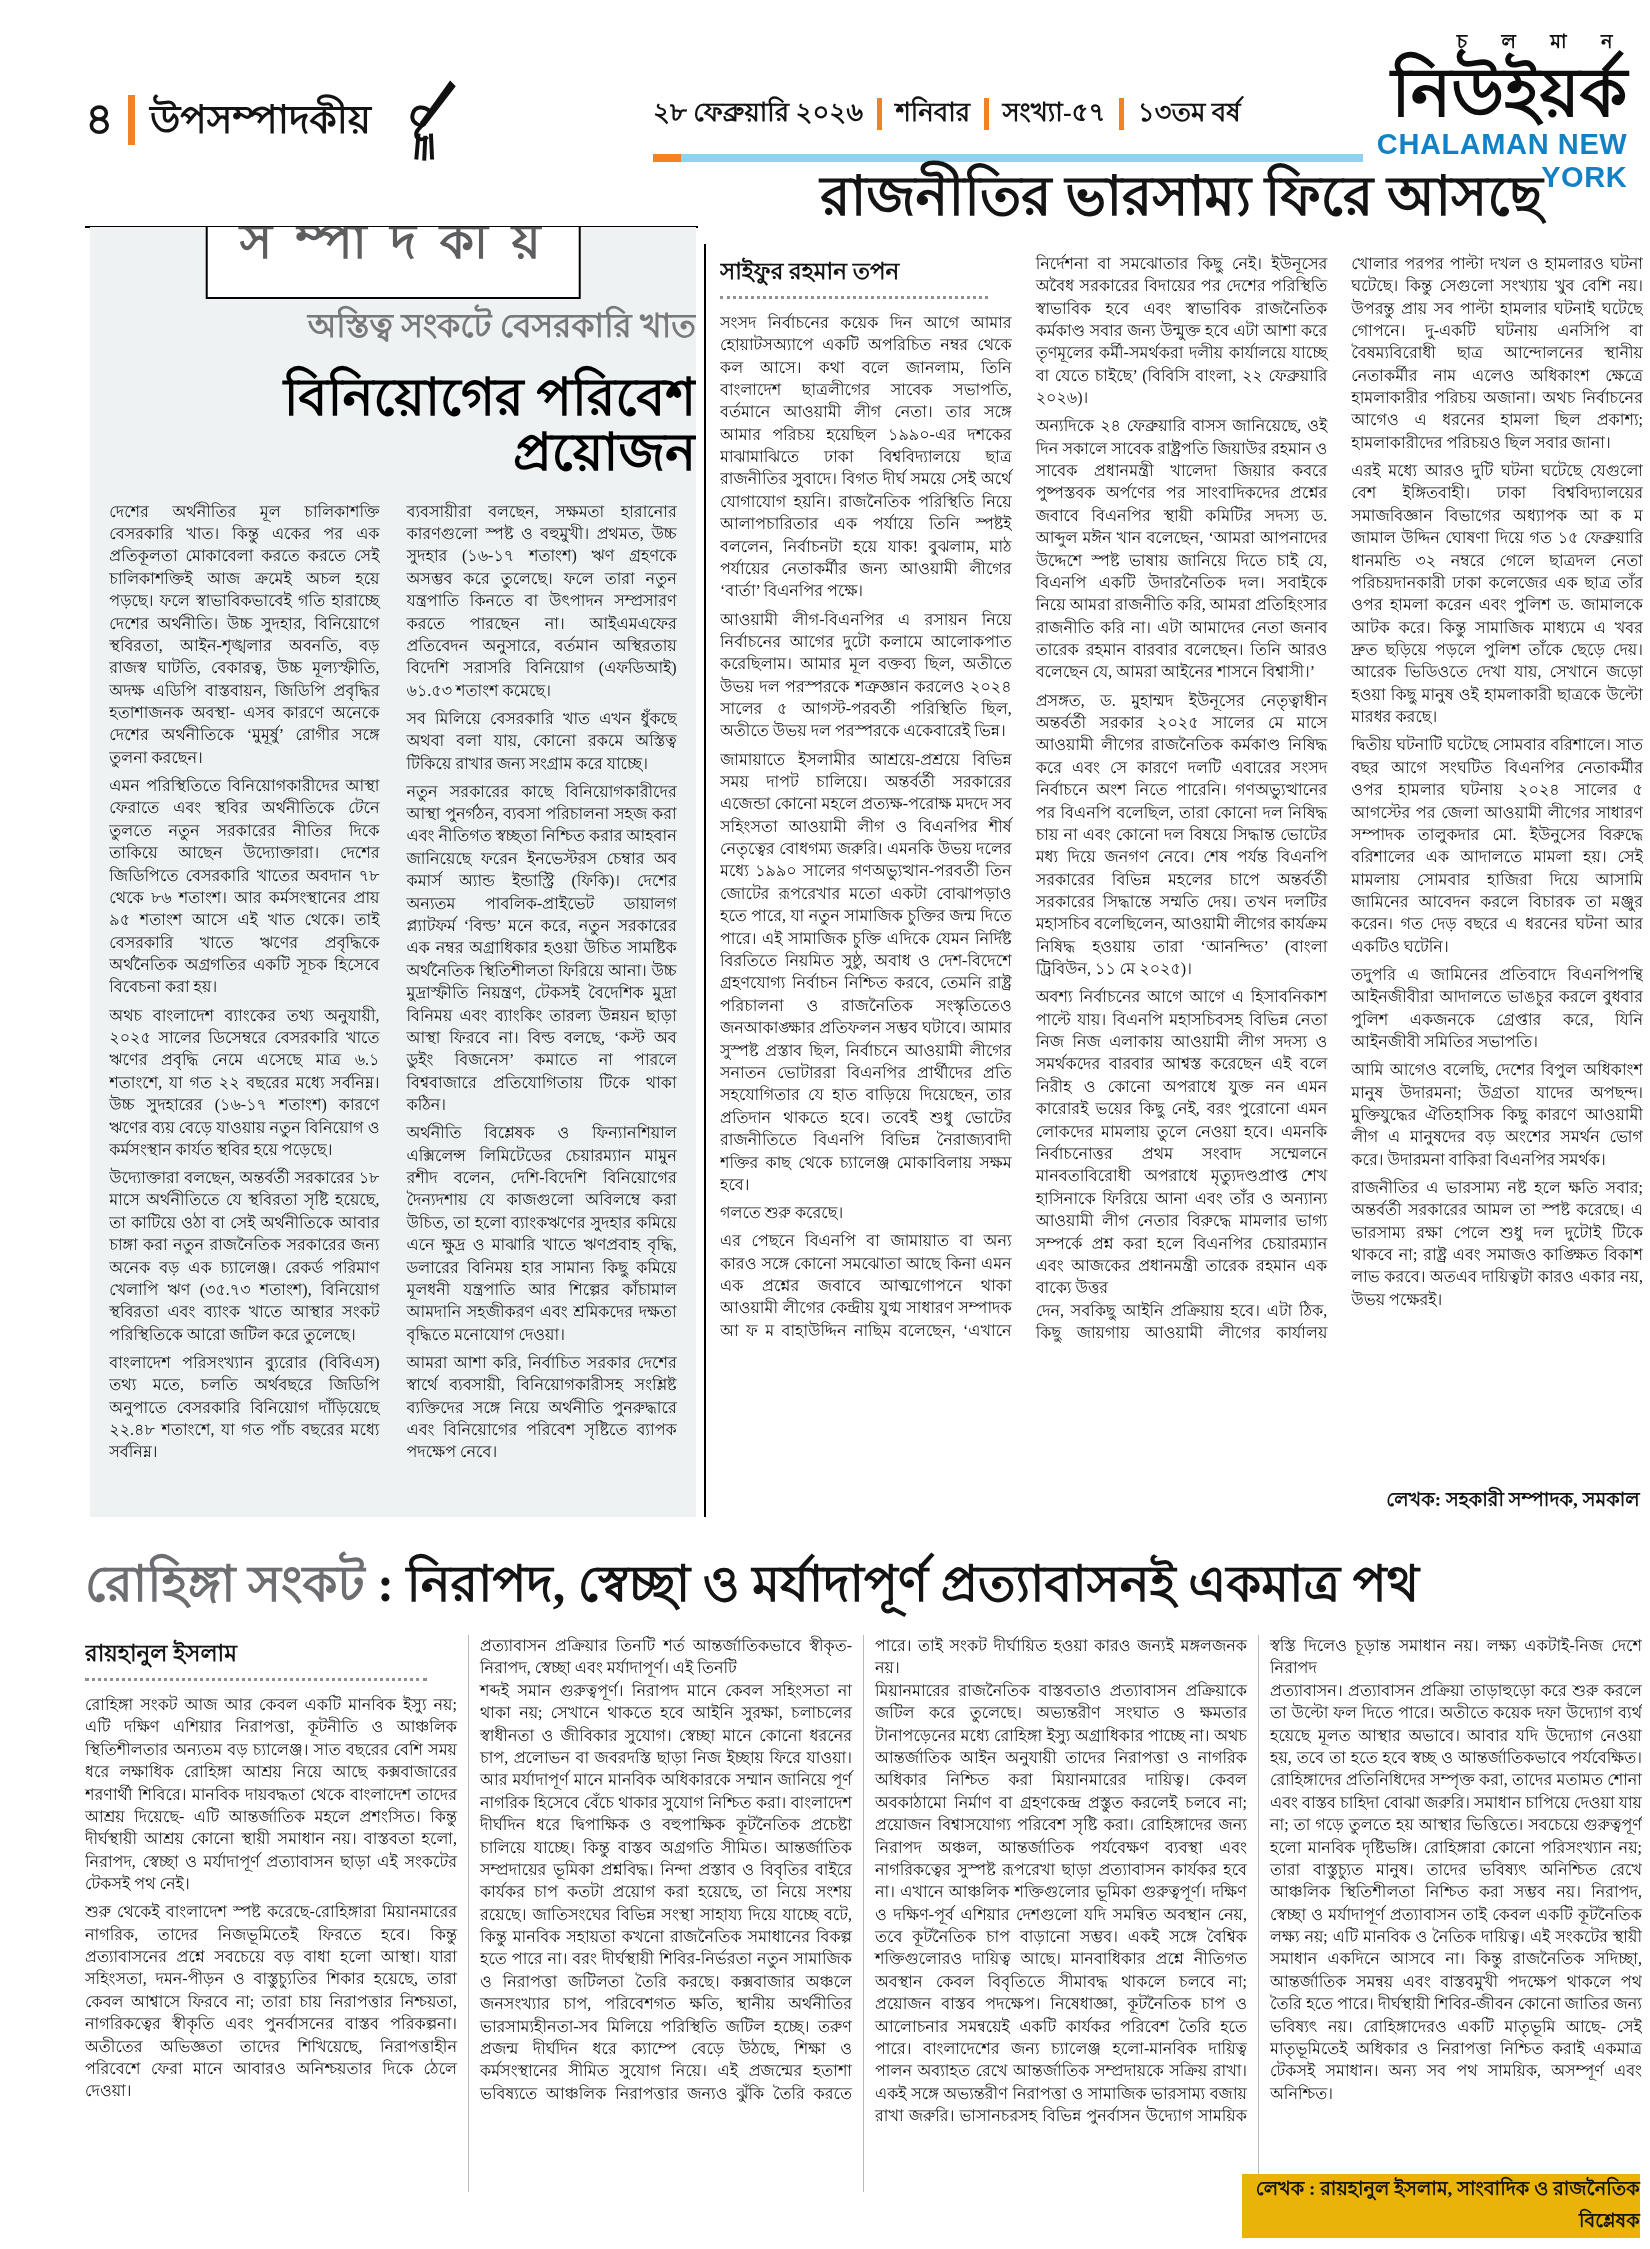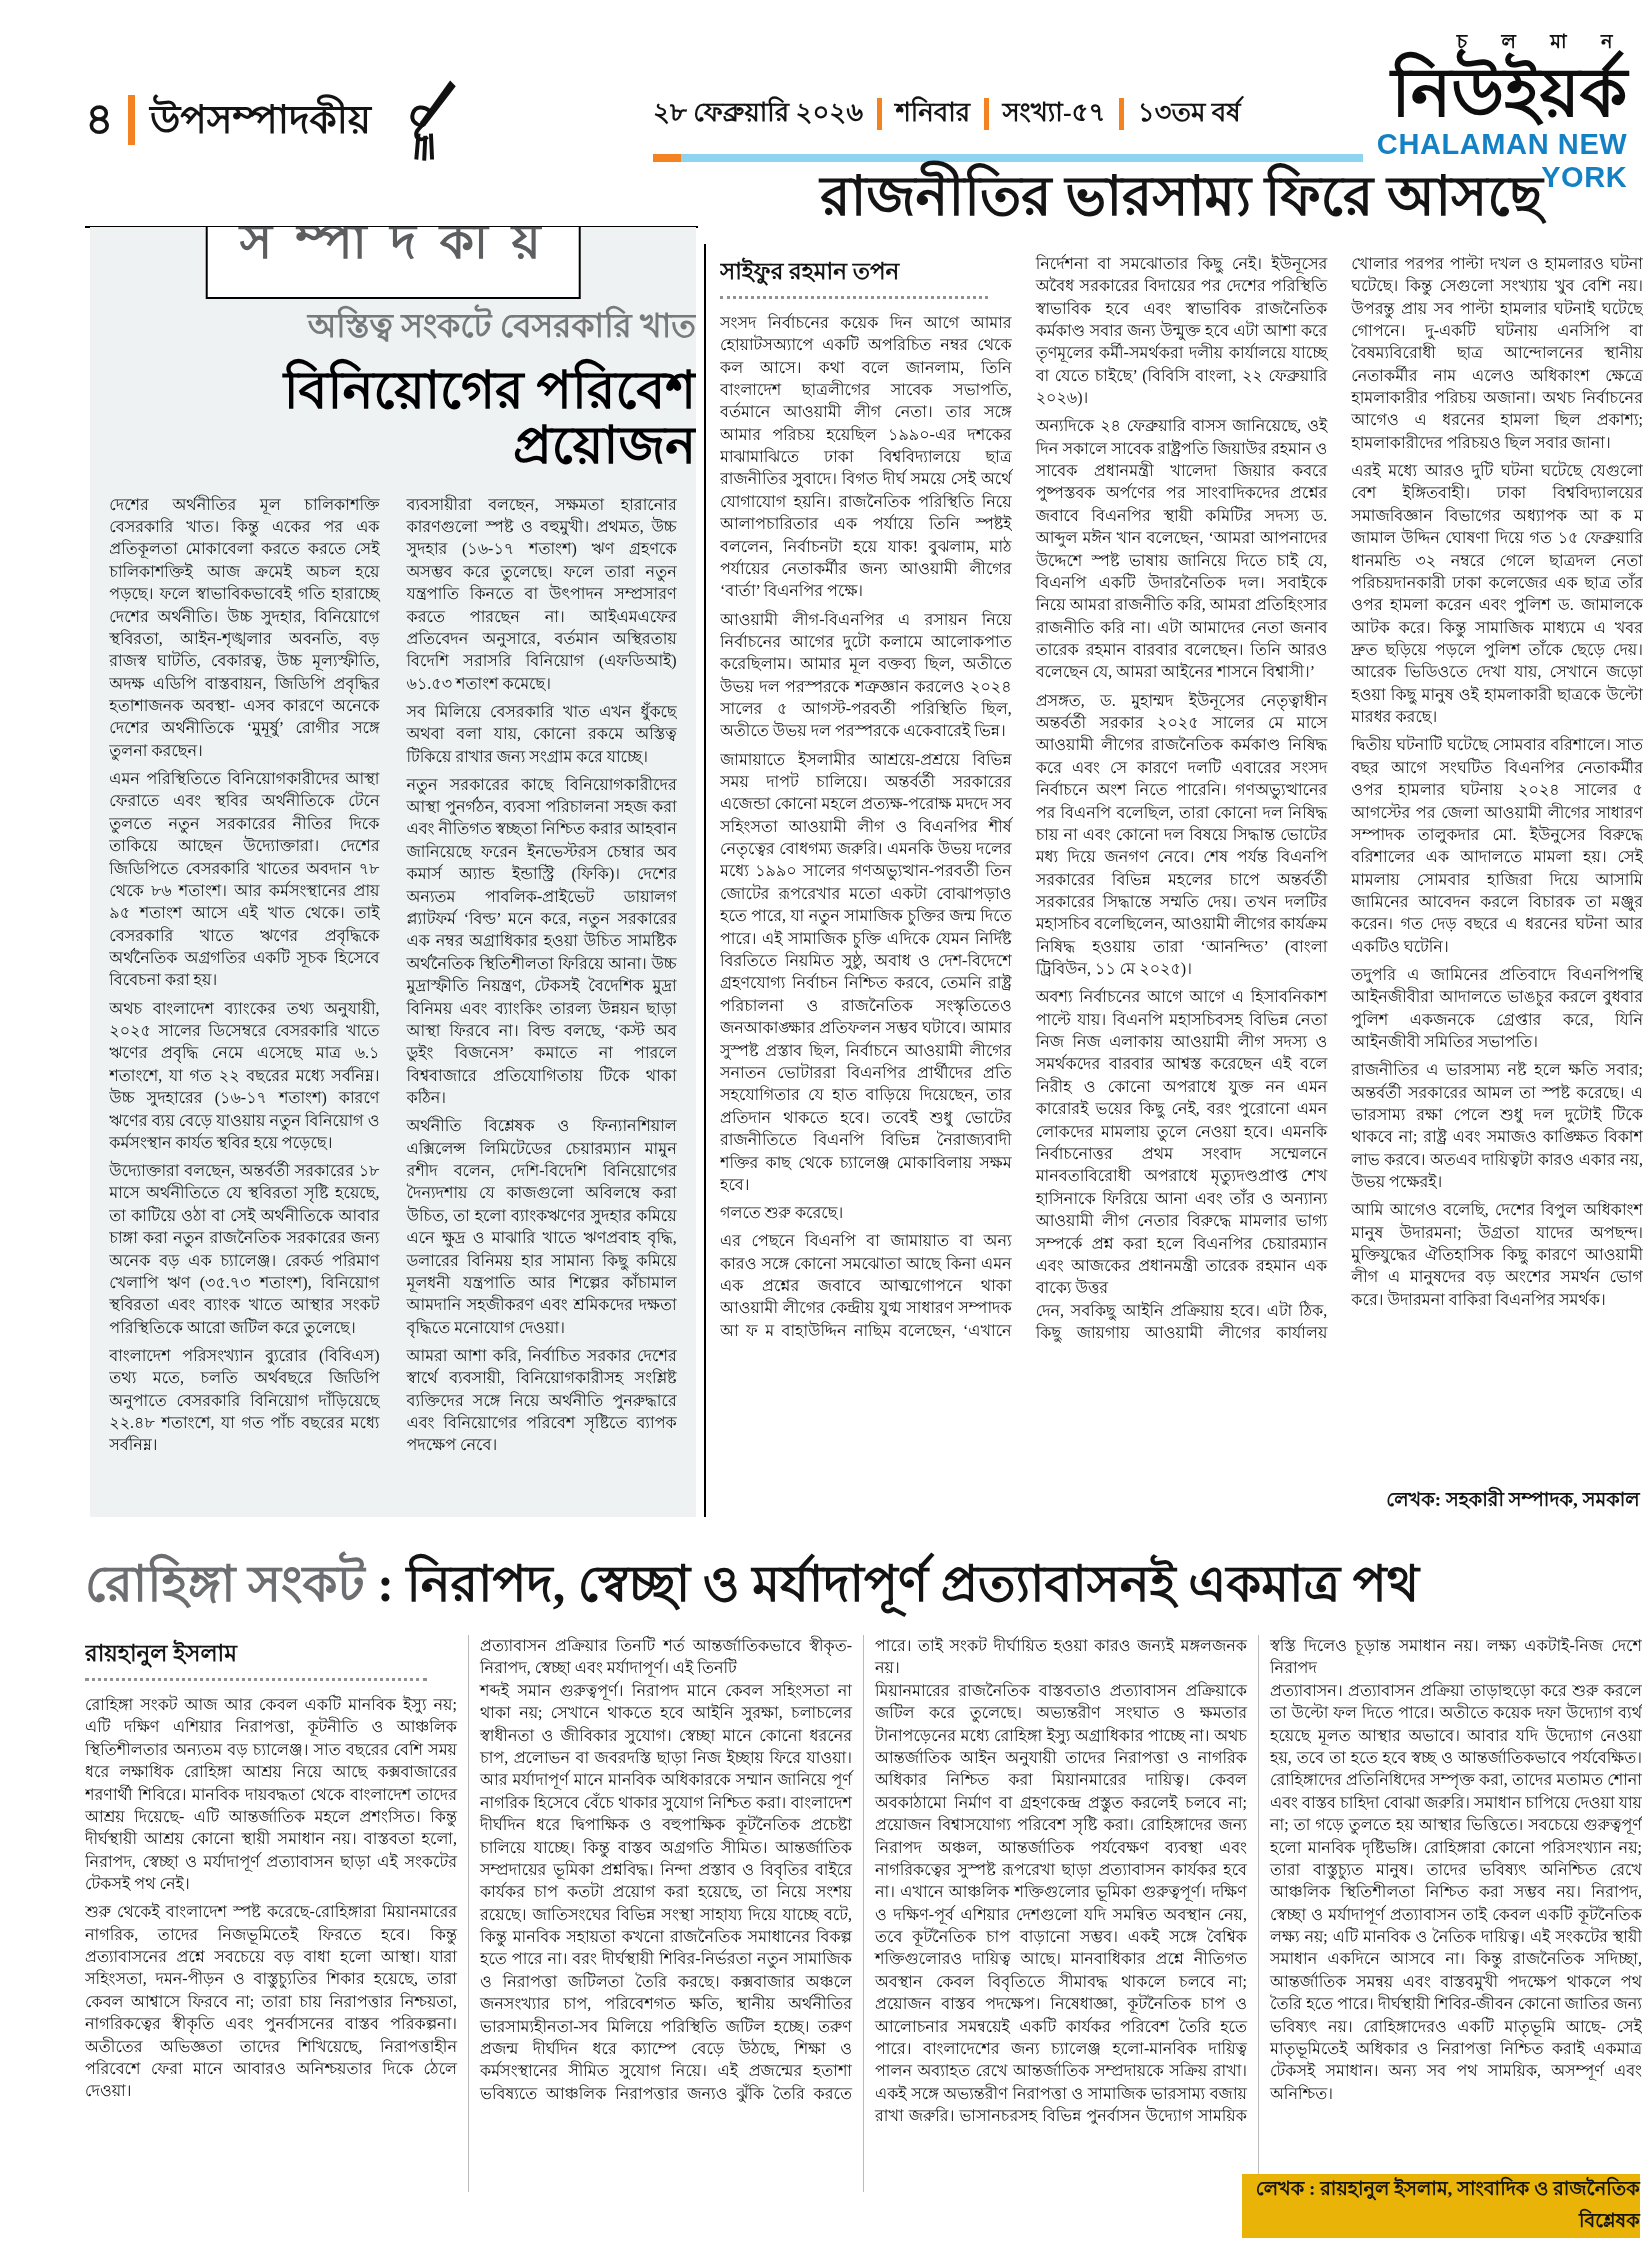--- a/index.html
+++ b/index.html
@@ -32,21 +32,21 @@
 
   
   .top-black-line{position:absolute;left:85px;top:226px;width:613px;height:2.3px;background:#000;}
   .editorial-panel{position:absolute;left:90px;top:227px;width:606px;height:1290px;
                    background:#eef2f3;overflow:hidden;}
   .ed-label-box{position:absolute;left:50%;transform:translateX(-50%);top:-33px;
                 background:#fff;border:2.3px solid #000;padding:8px 32px 11.4px;z-index:2;}
   .ed-label{font-size:49px;font-weight:bold;color:#5c5e60;letter-spacing:5.7px;white-space:nowrap;}
   .ed-head-wrap{margin-top:73px;text-align:right;}
   .ed-kicker{font-size:33px;font-weight:bold;color:#77797c;}
-  .ed-headline{font-size:52px;font-weight:bold;color:#000;margin-top:8px;line-height:1.05;}
+  .ed-headline{font-size:52px;font-weight:bold;color:#000;margin-top:15px;line-height:1.05;}
   .ed-cols{margin:20.4px 19.3px 0;height:1068px;column-count:2;column-gap:27px;overflow:hidden;}
 
   
   .para{font-size:16px;line-height:1.4;text-align:justify;margin:0 0 5.7px;}
   .byline{font-size:23px;font-weight:bold;margin:0 0 3.4px;}
   .byline-dots{border-bottom:3.4px dotted #8f9194;width:92%;margin-bottom:12.5px;height:1.1px;}
   .credit{font-size:19.3px;font-weight:bold;text-align:right;}
 
   
   .main-article{position:absolute;left:720px;top:168px;width:923px;height:1352px;}
@@ -148,22 +148,22 @@
           <p class="para">এর পেছনে বিএনপি বা জামায়াত বা অন্য কারও সঙ্গে কোনো সমঝোতা আছে কিনা এমন এক প্রশ্নের জবাবে আত্মগোপনে থাকা আওয়ামী লীগের কেন্দ্রীয় যুগ্ম সাধারণ সম্পাদক আ ফ ম বাহাউদ্দিন নাছিম বলেছেন, ‘এখানে নির্দেশনা বা সমঝোতার কিছু নেই। ইউনূসের অবৈধ সরকারের বিদায়ের পর দেশের পরিস্থিতি স্বাভাবিক হবে এবং স্বাভাবিক রাজনৈতিক কর্মকাণ্ড সবার জন্য উন্মুক্ত হবে এটা আশা করে তৃণমূলের কর্মী-সমর্থকরা দলীয় কার্যালয়ে যাচ্ছে বা যেতে চাইছে’ (বিবিসি বাংলা, ২২ ফেব্রুয়ারি ২০২৬)।</p>
           <p class="para">অন্যদিকে ২৪ ফেব্রুয়ারি বাসস জানিয়েছে, ওই দিন সকালে সাবেক রাষ্ট্রপতি জিয়াউর রহমান ও সাবেক প্রধানমন্ত্রী খালেদা জিয়ার কবরে পুষ্পস্তবক অর্পণের পর সাংবাদিকদের প্রশ্নের জবাবে বিএনপির স্থায়ী কমিটির সদস্য ড. আব্দুল মঈন খান বলেছেন, ‘আমরা আপনাদের উদ্দেশে স্পষ্ট ভাষায় জানিয়ে দিতে চাই যে, বিএনপি একটি উদারনৈতিক দল। সবাইকে নিয়ে আমরা রাজনীতি করি, আমরা প্রতিহিংসার রাজনীতি করি না। এটা আমাদের নেতা জনাব তারেক রহমান বারবার বলেছেন। তিনি আরও বলেছেন যে, আমরা আইনের শাসনে বিশ্বাসী।’</p>
           <p class="para">প্রসঙ্গত, ড. মুহাম্মদ ইউনূসের নেতৃত্বাধীন অন্তর্বর্তী সরকার ২০২৫ সালের মে মাসে আওয়ামী লীগের রাজনৈতিক কর্মকাণ্ড নিষিদ্ধ করে এবং সে কারণে দলটি এবারের সংসদ নির্বাচনে অংশ নিতে পারেনি। গণঅভ্যুত্থানের পর বিএনপি বলেছিল, তারা কোনো দল নিষিদ্ধ চায় না এবং কোনো দল বিষয়ে সিদ্ধান্ত ভোটের মধ্য দিয়ে জনগণ নেবে। শেষ পর্যন্ত বিএনপি সরকারের বিভিন্ন মহলের চাপে অন্তর্বর্তী সরকারের সিদ্ধান্তে সম্মতি দেয়। তখন দলটির মহাসচিব বলেছিলেন, আওয়ামী লীগের কার্যক্রম নিষিদ্ধ হওয়ায় তারা ‘আনন্দিত’ (বাংলা ট্রিবিউন, ১১ মে ২০২৫)।</p>
           <p class="para">অবশ্য নির্বাচনের আগে আগে এ হিসাবনিকাশ পাল্টে যায়। বিএনপি মহাসচিবসহ বিভিন্ন নেতা নিজ নিজ এলাকায় আওয়ামী লীগ সদস্য ও সমর্থকদের বারবার আশ্বস্ত করেছেন এই বলে নিরীহ ও কোনো অপরাধে যুক্ত নন এমন কারোরই ভয়ের কিছু নেই, বরং পুরোনো এমন লোকদের মামলায় তুলে নেওয়া হবে। এমনকি নির্বাচনোত্তর প্রথম সংবাদ সম্মেলনে মানবতাবিরোধী অপরাধে মৃত্যুদণ্ডপ্রাপ্ত শেখ হাসিনাকে ফিরিয়ে আনা এবং তাঁর ও অন্যান্য আওয়ামী লীগ নেতার বিরুদ্ধে মামলার ভাগ্য সম্পর্কে প্রশ্ন করা হলে বিএনপির চেয়ারম্যান এবং আজকের প্রধানমন্ত্রী তারেক রহমান এক বাক্যে উত্তর</p>
         </div>
       <div>
           <p class="para">দেন, সবকিছু আইনি প্রক্রিয়ায় হবে। এটা ঠিক, কিছু জায়গায় আওয়ামী লীগের কার্যালয় খোলার পরপর পাল্টা দখল ও হামলারও ঘটনা ঘটেছে। কিন্তু সেগুলো সংখ্যায় খুব বেশি নয়। উপরন্তু প্রায় সব পাল্টা হামলার ঘটনাই ঘটেছে গোপনে। দু-একটি ঘটনায় এনসিপি বা বৈষম্যবিরোধী ছাত্র আন্দোলনের স্থানীয় নেতাকর্মীর নাম এলেও অধিকাংশ ক্ষেত্রে হামলাকারীর পরিচয় অজানা। অথচ নির্বাচনের আগেও এ ধরনের হামলা ছিল প্রকাশ্য; হামলাকারীদের পরিচয়ও ছিল সবার জানা।</p>
           <p class="para">এরই মধ্যে আরও দুটি ঘটনা ঘটেছে যেগুলো বেশ ইঙ্গিতবাহী। ঢাকা বিশ্ববিদ্যালয়ের সমাজবিজ্ঞান বিভাগের অধ্যাপক আ ক ম জামাল উদ্দিন ঘোষণা দিয়ে গত ১৫ ফেব্রুয়ারি ধানমন্ডি ৩২ নম্বরে গেলে ছাত্রদল নেতা পরিচয়দানকারী ঢাকা কলেজের এক ছাত্র তাঁর ওপর হামলা করেন এবং পুলিশ ড. জামালকে আটক করে। কিন্তু সামাজিক মাধ্যমে এ খবর দ্রুত ছড়িয়ে পড়লে পুলিশ তাঁকে ছেড়ে দেয়। আরেক ভিডিওতে দেখা যায়, সেখানে জড়ো হওয়া কিছু মানুষ ওই হামলাকারী ছাত্রকে উল্টো মারধর করছে।</p>
           <p class="para">দ্বিতীয় ঘটনাটি ঘটেছে সোমবার বরিশালে। সাত বছর আগে সংঘটিত বিএনপির নেতাকর্মীর ওপর হামলার ঘটনায় ২০২৪ সালের ৫ আগস্টের পর জেলা আওয়ামী লীগের সাধারণ সম্পাদক তালুকদার মো. ইউনুসের বিরুদ্ধে বরিশালের এক আদালতে মামলা হয়। সেই মামলায় সোমবার হাজিরা দিয়ে আসামি জামিনের আবেদন করলে বিচারক তা মঞ্জুর করেন। গত দেড় বছরে এ ধরনের ঘটনা আর একটিও ঘটেনি।</p>
           <p class="para">তদুপরি এ জামিনের প্রতিবাদে বিএনপিপন্থি আইনজীবীরা আদালতে ভাঙচুর করলে বুধবার পুলিশ একজনকে গ্রেপ্তার করে, যিনি আইনজীবী সমিতির সভাপতি।</p>
+          <p class="para">আমি আগেও বলেছি, দেশের বিপুল অধিকাংশ মানুষ উদারমনা; উগ্রতা যাদের অপছন্দ। মুক্তিযুদ্ধের ঐতিহাসিক কিছু কারণে আওয়ামী লীগ এ মানুষদের বড় অংশের সমর্থন ভোগ করে। উদারমনা বাকিরা বিএনপির সমর্থক।</p>
           <p class="para">রাজনীতির এ ভারসাম্য নষ্ট হলে ক্ষতি সবার; অন্তর্বর্তী সরকারের আমল তা স্পষ্ট করেছে। এ ভারসাম্য রক্ষা পেলে শুধু দল দুটোই টিকে থাকবে না; রাষ্ট্র এবং সমাজও কাঙ্ক্ষিত বিকাশ লাভ করবে। অতএব দায়িত্বটা কারও একার নয়, উভয় পক্ষেরই।</p>
-          <p class="para">আমি আগেও বলেছি, দেশের বিপুল অধিকাংশ মানুষ উদারমনা; উগ্রতা যাদের অপছন্দ। মুক্তিযুদ্ধের ঐতিহাসিক কিছু কারণে আওয়ামী লীগ এ মানুষদের বড় অংশের সমর্থন ভোগ করে। উদারমনা বাকিরা বিএনপির সমর্থক।</p>
         </div>
     </div>
     <div class="credit main-credit">লেখক: সহকারী সম্পাদক, সমকাল</div>
   </div>
 
   <div class="rohingya">
     <div class="ro-headline">
       <span class="ro-kicker">রোহিঙ্গা সংকট</span><span> : নিরাপদ, স্বেচ্ছা ও মর্যাদাপূর্ণ প্রত্যাবাসনই একমাত্র পথ</span>
     </div>
     <div class="ro-cols">

